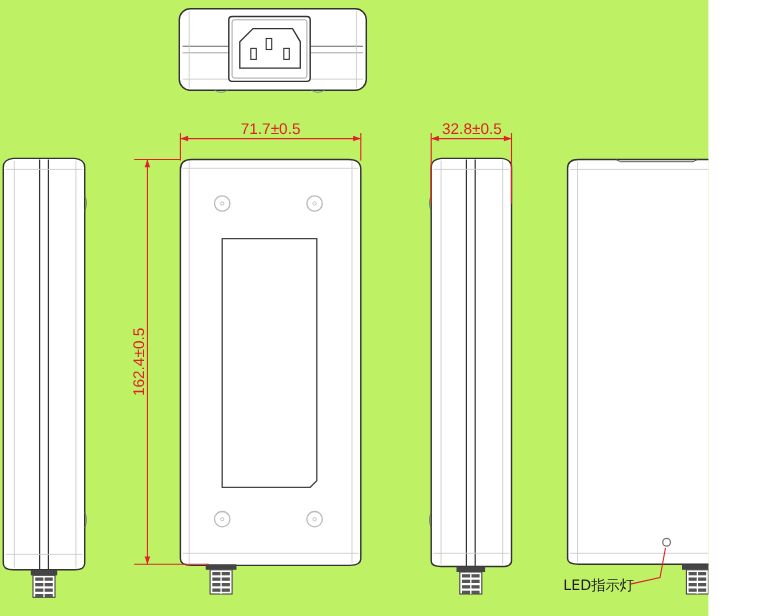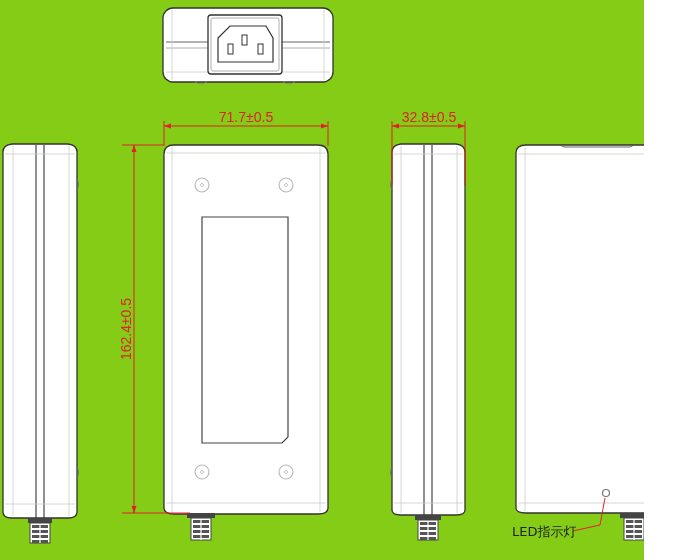--- a/index.html
+++ b/index.html
@@ -1,16 +1,16 @@
 <!DOCTYPE html>
 <html><head>
 <meta charset="utf-8">
 <style>
   html, body { margin: 0; padding: 0; background: #ffffff; }
-  #canvas { position: relative; width: 644px; height: 560px; background: #84cc16; overflow: hidden; }
+  #canvas { position: relative; width: 644px; height: 560px; background: #bef264; overflow: hidden; }
   svg { position: absolute; left: 0; top: 0; }
   .dim-text { font-family: "Liberation Sans", sans-serif; font-size: 14px; fill: #e0202a; }
   .label-text { font-family: "DejaVu Sans", sans-serif; font-size: 13px; fill: #222222; }
 </style>
 </head>
 <body>
 
 <div id="canvas">
 <svg width="700" height="560" viewBox="0 0 700 560" xmlns="http://www.w3.org/2000/svg">
 

